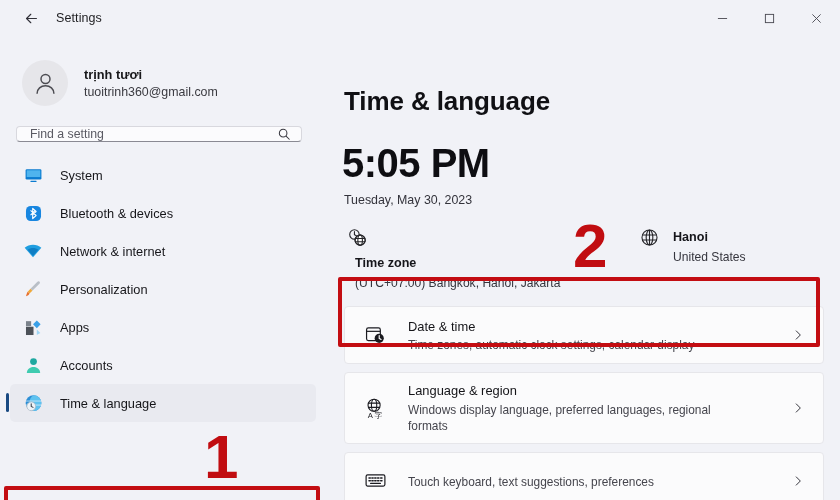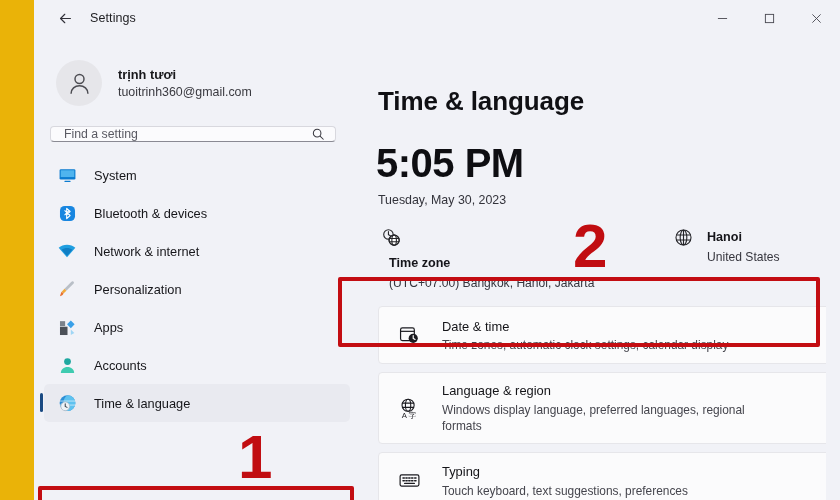--- a/index.html
+++ b/index.html
@@ -5,24 +5,23 @@
   * { box-sizing: border-box; margin: 0; padding: 0; }
   html, body {
     width: 840px; height: 500px;
     overflow: hidden;
     font-family: "Liberation Sans", sans-serif;
     background: #f3f3f7;
   }
   #app {
     position: relative;
     width: 840px; height: 500px;
-    background: #eab308;
+    background: #fca5a5;
     display: flex;
     flex-direction: column;
-    padding-left: 34px;
   }
 
   
   .titlebar {
     height: 36px;
     display: flex;
     align-items: center;
     flex: 0 0 36px;
     background: #f1f2f7;
   }
@@ -458,21 +457,20 @@
         </div>
 
         <div class="card">
           <span class="card-icon">
             <svg width="23" height="23" viewBox="0 0 24 24" fill="none" stroke="currentColor" stroke-width="1.25">
               <rect x="2.2" y="6.2" width="19.6" height="11.6" rx="1.6"></rect>
               <path d="M5.2 9.4h1.4M8.2 9.4h1.4M11.2 9.4h1.4M14.2 9.4h1.4M17.4 9.4h1.4M5.2 12.2h1.4M8.2 12.2h1.4M11.2 12.2h1.4M14.2 12.2h1.4M17.4 12.2h1.4M7 15h10" stroke-linecap="round" stroke-width="1.5"></path>
             </svg>
           </span>
           <span class="card-text">
-            <div class="card-title">Typing</div>
             <div class="card-sub">Touch keyboard, text suggestions, preferences</div>
           </span>
           <span class="card-chevron">
             <svg width="14" height="14" viewBox="0 0 24 24" fill="none" stroke="currentColor" stroke-width="1.7" stroke-linecap="round" stroke-linejoin="round">
                 <polyline points="9,5 16,12 9,19"></polyline>
               </svg>
           </span>
         </div>
 
       </div>

